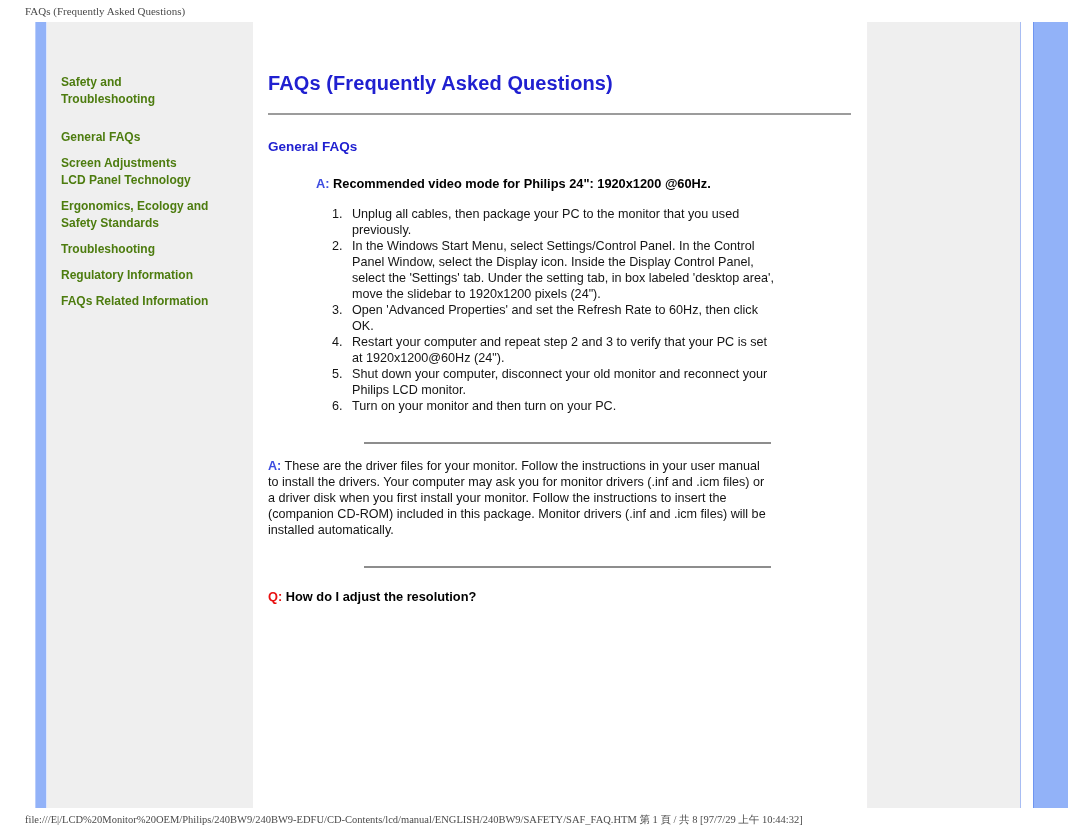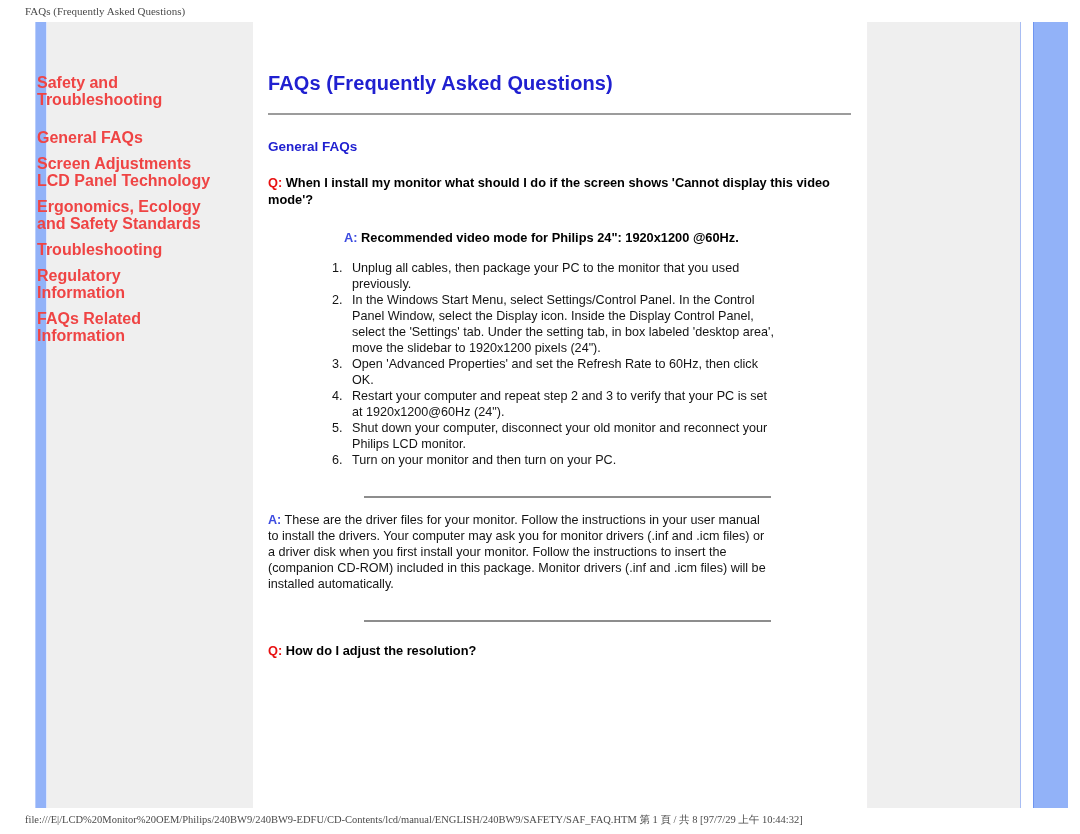--- a/index.html
+++ b/index.html
@@ -63,26 +63,27 @@
   }
 
   .sidebar-nav {
     position: absolute;
     left: 37px;
     top: 52px;
     width: 175px;
   }
   .nav-link {
     display: block;
-    color: #ef4444;
-    font-size: 16px;
+    color: #4d7c0f;
+    font-size: 12px;
     font-weight: bold;
     line-height: 17px;
     text-decoration: none;
     cursor: pointer;
+    padding-left: 24px;
   }
   .nav-link.top { margin-bottom: 21px; }
   .nav-gap-sm { margin-top: 8px; }
   .nav-gap-md { margin-top: 9px; }
 
   
   .content {
     position: absolute;
     left: 253px;
     top: 0;
@@ -131,21 +132,21 @@
     font-weight: bold;
     color: #000000;
     line-height: 17px;
     width: 587px;
   }
   .q-marker { color: #e81010; font-weight: bold; }
   .a-marker { color: #3c4be0; font-weight: bold; }
 
   .a-head {
     margin-top: 21px;
-    margin-left: 76px;
+    margin-left: 48px;
     font-size: 12.8px;
     font-weight: bold;
     color: #000000;
     line-height: 17px;
     width: 530px;
   }
 
   .a-block {
     margin-top: 14px;
     font-size: 12.6px;
@@ -245,24 +246,20 @@
   </nav>
 
   <div class="content">
     <div class="content-inner">
 
       <h1 class="page-title">FAQs (Frequently Asked Questions)</h1>
       <hr class="title-rule">
 
       <h2 class="section-title">General FAQs</h2>
 
-      <div class="q-block">
-        <span class="q-marker">Q:</span>
-        <span>When I install my monitor what should I do if the screen shows 'Cannot display this video mode'?</span>
-      </div>
 
       <div class="a-head">
         <span class="a-marker">A:</span>
         <span>Recommended video mode for Philips 24": 1920x1200 @60Hz.</span>
       </div>
 
       <ol class="steps">
         <li>Unplug all cables, then package your PC to the monitor that you used previously.</li>
         <li>In the Windows Start Menu, select Settings/Control Panel. In the Control Panel Window, select the Display icon. Inside the Display Control Panel, select the 'Settings' tab. Under the setting tab, in box labeled 'desktop area', move the slidebar to 1920x1200 pixels (24").</li>
         <li>Open 'Advanced Properties' and set the Refresh Rate to 60Hz, then click OK.</li>

